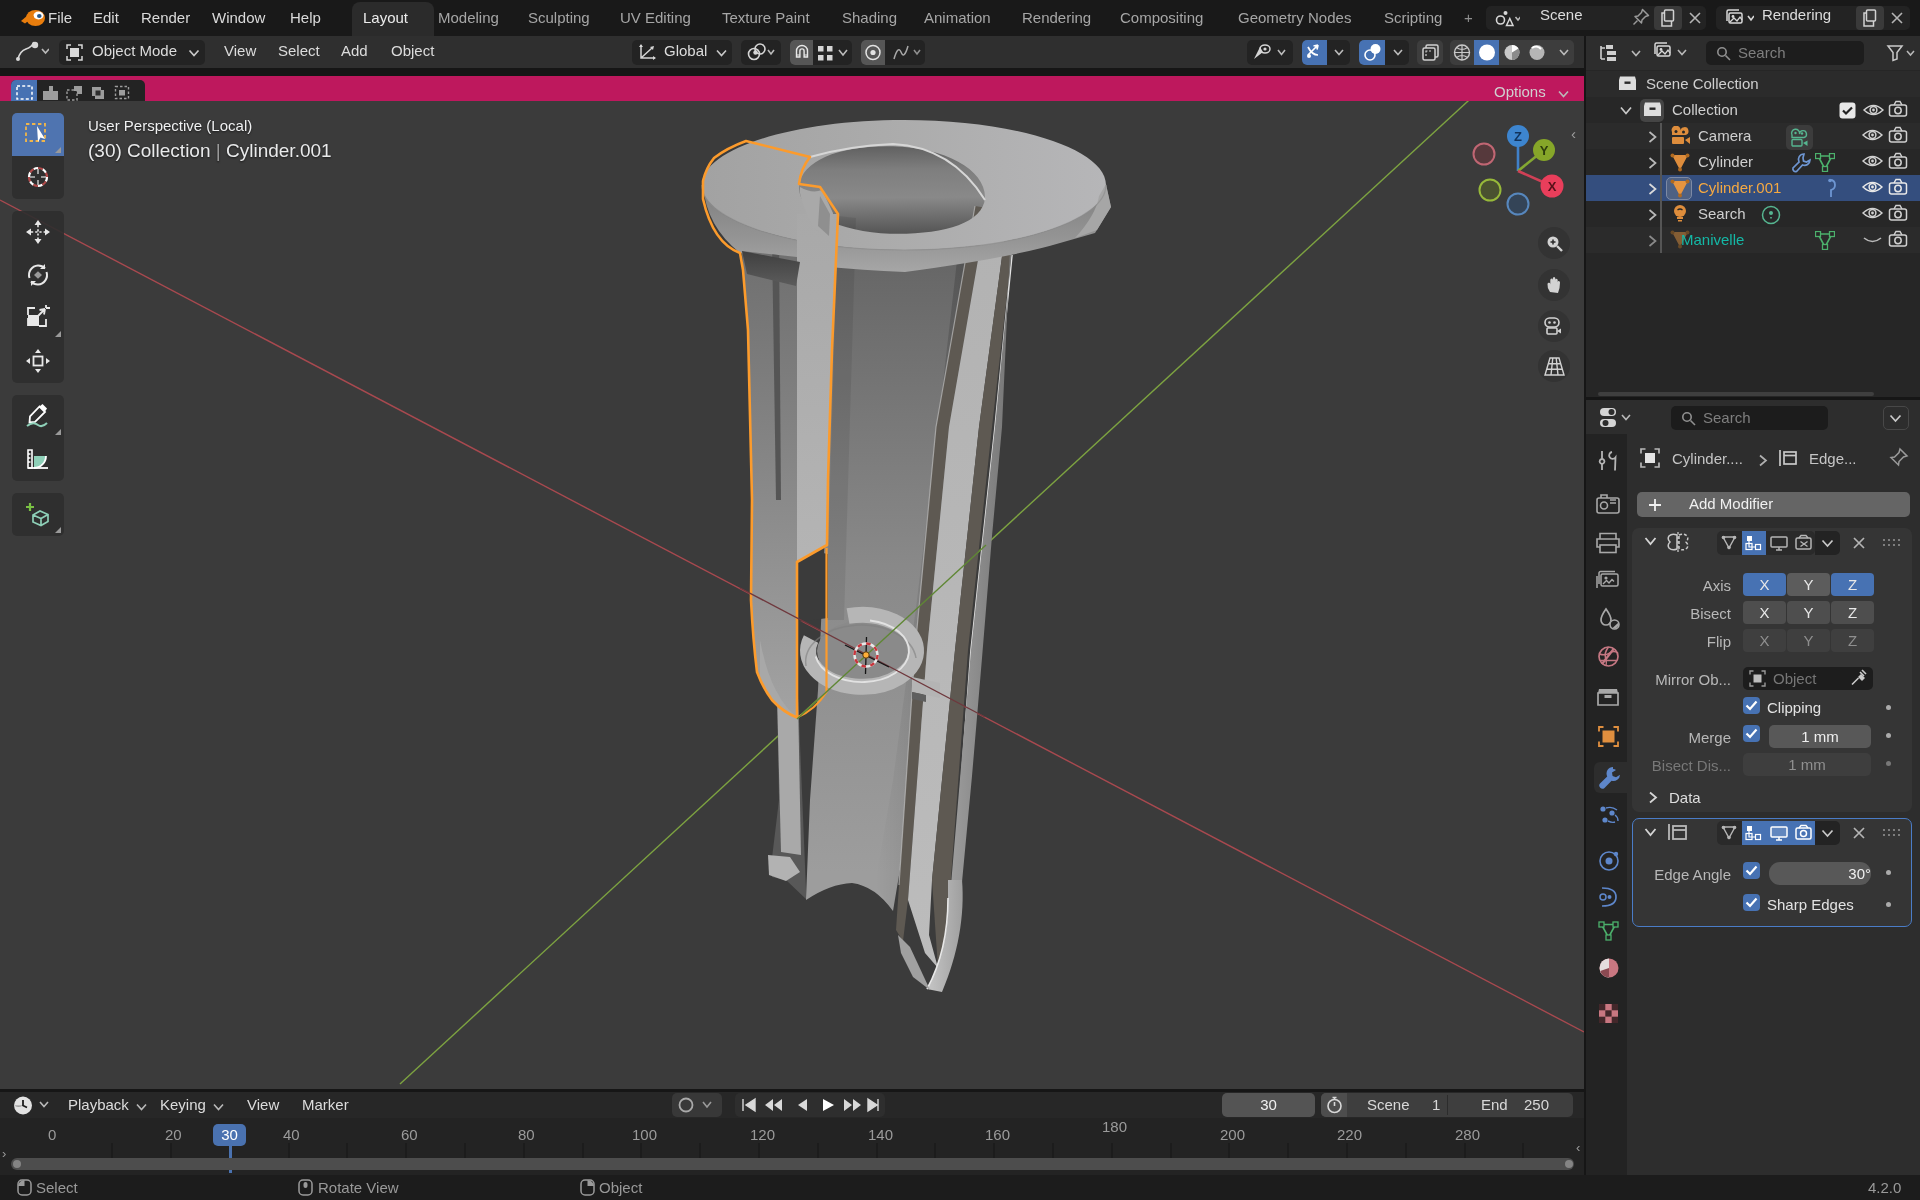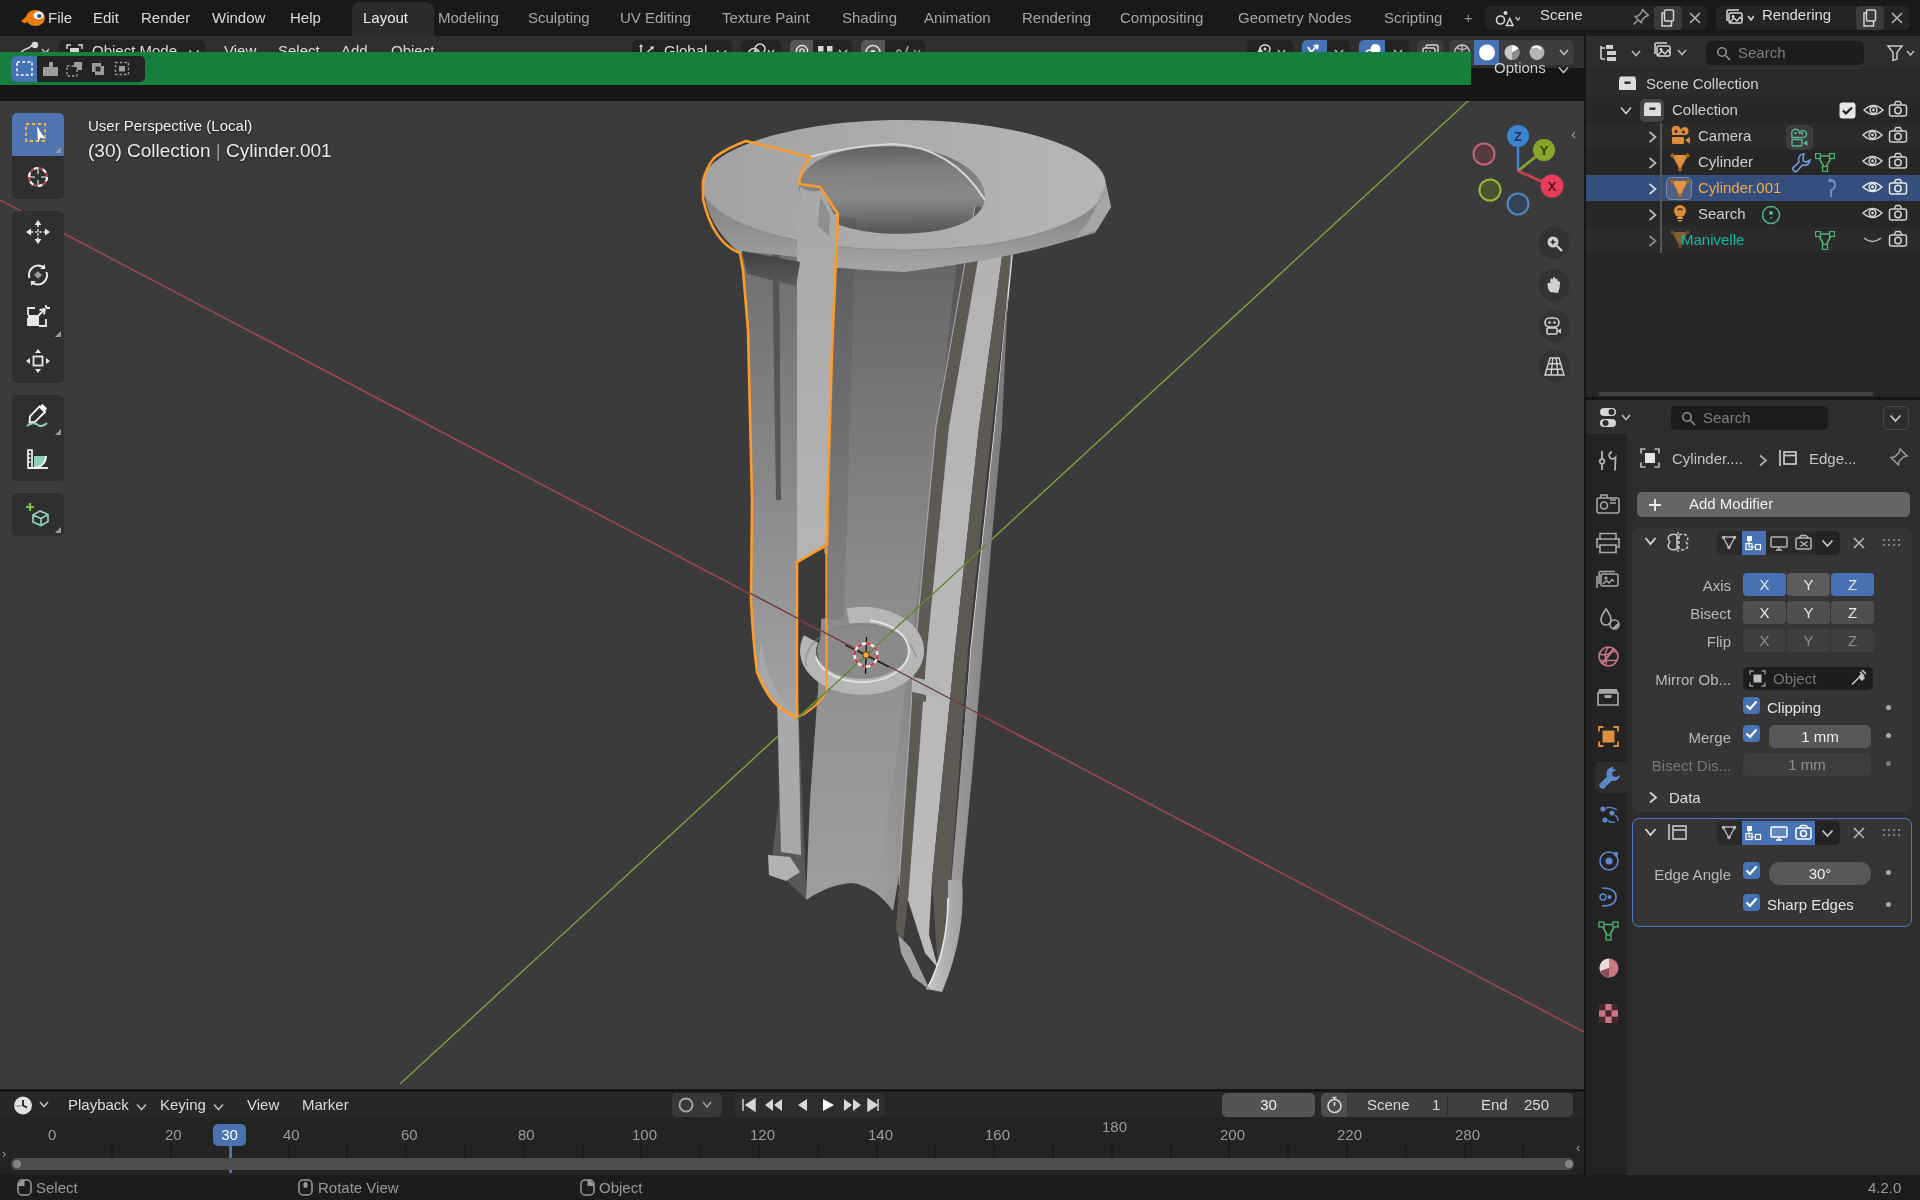--- a/index.html
+++ b/index.html
@@ -3,21 +3,21 @@
 <meta charset="utf-8">
 <style>
   * { margin:0; padding:0; box-sizing:border-box; }
   html,body { width:1920px; height:1200px; overflow:hidden; background:#161616;
     font-family:"Liberation Sans", sans-serif; -webkit-font-smoothing:antialiased; }
   .abs { position:absolute; }
   #topbar { position:absolute; left:0; top:0; width:1920px; height:36px; background:#191919; }
   .menu { position:absolute; top:9px; font-size:15px; color:#dadada; }
   .tab { position:absolute; top:9px; font-size:15px; color:#a6a6a6;text-align:center; }
   #vphead { position:absolute; left:0; top:36px; width:1584px; height:32px; background:#2f2f2f; }
-  #vptools { position:absolute; left:0; top:52px; width:1471px; height:33px; background:#15803d; }
+  #vptools { position:absolute; left:0; top:76px; width:1584px; height:33px; background:#be185d; }
   #vpcanvas { position:absolute; left:0; top:101px; width:1584px; height:988px; background:#3b3b3b; overflow:hidden; }
   #timeline { position:absolute; left:0; top:1092px; width:1584px; height:83px; background:#232323; }
   #outliner { position:absolute; left:1586px; top:36px; width:334px; height:361px; background:#262626; overflow:hidden; }
   #props { position:absolute; left:1586px; top:400px; width:334px; height:775px; background:#2d2d2d; overflow:hidden; }
   #statusbar { position:absolute; left:0; top:1175px; width:1920px; height:25px; background:#1c1c1c; }
   .ddark { background:#232323; border-radius:5px; position:absolute; }
   .hmenu { position:absolute; font-size:15px; color:#dcdcdc; top:6px; }
   svg { display:block; }
   .tbtn { position:absolute; left:12px; width:52px; height:43px; background:#2e2e2ee8; border-radius:5px; }
   .tbtn svg { position:absolute; left:13px; top:8px; }
@@ -935,21 +935,21 @@
       <circle cx="7" cy="7" r="1.1" fill="#909090"></circle>
       <circle cx="12" cy="7" r="1.1" fill="#909090"></circle>
       <circle cx="17" cy="7" r="1.1" fill="#909090"></circle>
   </svg>
   <div class="rowlab" style="left:45px;top:466px;width:100px">Edge Angle</div>
   <div class="chk" style="left:157px;top:462px">
       <svg width="13" height="11" viewBox="0 0 13 11">
         <path d="M1.5 5.5 L5 9 L11.5 1.5" fill="none" stroke="#fff" stroke-width="2.2"></path>
       </svg>
     </div>
-  <div class="abs" style="left:183px;top:462px;width:102px;height:23px;background:#585858;border-radius:11px;text-align:center;font-size:15px;color:#efefef;line-height:23px">30°</div>
+  <div class="abs" style="left:183px;top:462px;width:102px;height:23px;background:#585858;border-radius:11px;text-align:right;font-size:15px;color:#efefef;line-height:23px">30°</div>
   <div class="dot" style="top:470px"></div>
   <div class="chk" style="left:157px;top:494px">
       <svg width="13" height="11" viewBox="0 0 13 11">
         <path d="M1.5 5.5 L5 9 L11.5 1.5" fill="none" stroke="#fff" stroke-width="2.2"></path>
       </svg>
     </div>
   <div class="abs" style="left:181px;top:496px;font-size:15px;color:#e2e2e2">Sharp Edges</div>
   <div class="dot" style="top:502px"></div>
 </div>
 <div id="timeline">

